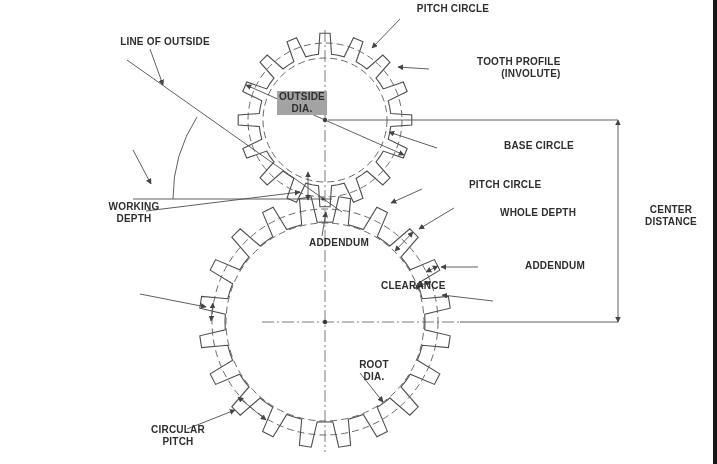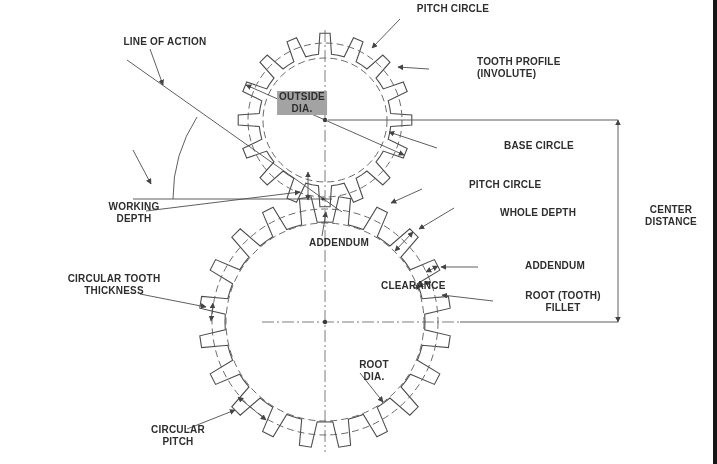--- a/index.html
+++ b/index.html
@@ -1,21 +1,21 @@
 <!DOCTYPE html>
 <html><head>
 <meta charset="utf-8">
 <style>
   html,body{margin:0;padding:0;background:#fff;}
   .stage{position:relative;width:717px;height:464px;background:#fff;overflow:hidden;
          font-family:"Liberation Sans",sans-serif;}
   .stage svg{position:absolute;left:0;top:0;}
   .lbl{position:absolute;font-weight:bold;font-size:10px;line-height:1.18;color:#2e2e2e;
        letter-spacing:.2px;white-space:pre-line;text-align:center;transform:translateX(-50%);z-index:2;padding-left:44px;}
-  .left{transform:none;text-align:left;}
+  .left{transform:none;text-align:right;}
   
   .p-pct{left:431px;top:3px}
   .p-loa{left:143px;top:36px}
   .p-tp{left:433px;top:56px}
   .p-pa{left:125px;top:121px}
   .p-od{left:302px;top:91px;background:#a3a3a3;padding:0 2px}
   .p-bc{left:460px;top:140px}
   .p-pcl{left:425px;top:179px}
   .p-wd{left:456px;top:207px}
   .p-wkd{left:112px;top:201px}
@@ -103,38 +103,34 @@
       <line class="leader" x1="395" y1="251" x2="413" y2="232" marker-start="url(#ah)" marker-end="url(#ah)"></line>
       <line class="leader" x1="426" y1="272" x2="438" y2="266" marker-start="url(#ah)" marker-end="url(#ah)"></line>
       <line class="leader" x1="418" y1="286" x2="431" y2="282" marker-start="url(#ah)" marker-end="url(#ah)"></line>
       <line class="leader" x1="213" y1="303" x2="211" y2="321" marker-start="url(#ah)" marker-end="url(#ah)"></line>
       <line class="leader" x1="238" y1="397" x2="266" y2="420" marker-start="url(#ah)" marker-end="url(#ah)"></line>
       <line class="leader" x1="308" y1="172" x2="308" y2="200" marker-start="url(#ah)" marker-end="url(#ah)"></line>
     </g>
   </svg>
 
   <div class="lbl p-pct">PITCH CIRCLE</div>
-  <div class="lbl p-loa">LINE OF ACTION</div>
+  <div class="lbl p-loa">LINE OF OUTSIDE</div>
   <div class="lbl left p-tp">TOOTH PROFILE
 (INVOLUTE)</div>
   <div class="lbl p-od">OUTSIDE
 DIA.</div>
   <div class="lbl left p-bc">BASE CIRCLE</div>
   <div class="lbl left p-pcl">PITCH CIRCLE</div>
   <div class="lbl left p-wd">WHOLE DEPTH</div>
   <div class="lbl p-wkd">WORKING
 DEPTH</div>
   <div class="lbl p-cl">ADDENDUM</div>
   <div class="lbl left p-ad">ADDENDUM</div>
   <div class="lbl left p-dd">CLEARANCE</div>
-  <div class="lbl p-rf">ROOT (TOOTH)
-FILLET</div>
   <div class="lbl p-cd">CENTER
 DISTANCE</div>
-  <div class="lbl p-ctt">CIRCULAR TOOTH
-THICKNESS</div>
   <div class="lbl p-rd">ROOT
 DIA.</div>
   <div class="lbl p-cp">CIRCULAR
 PITCH</div>
 
   <div class="edge"></div>
 </div>
 
 </body></html>

